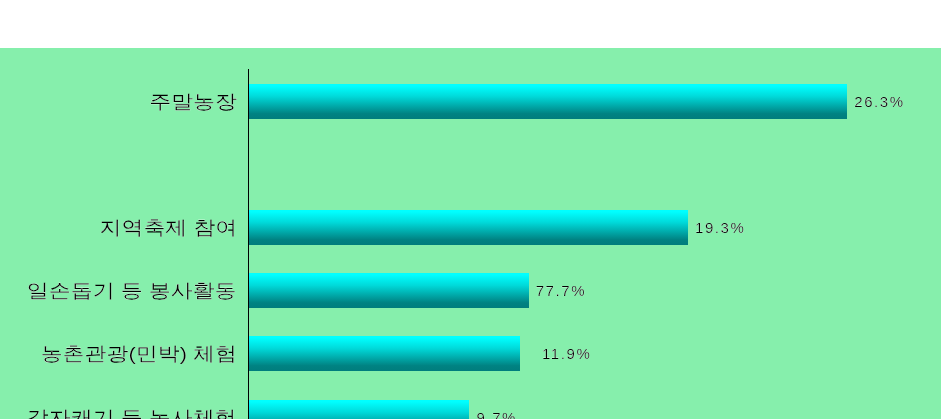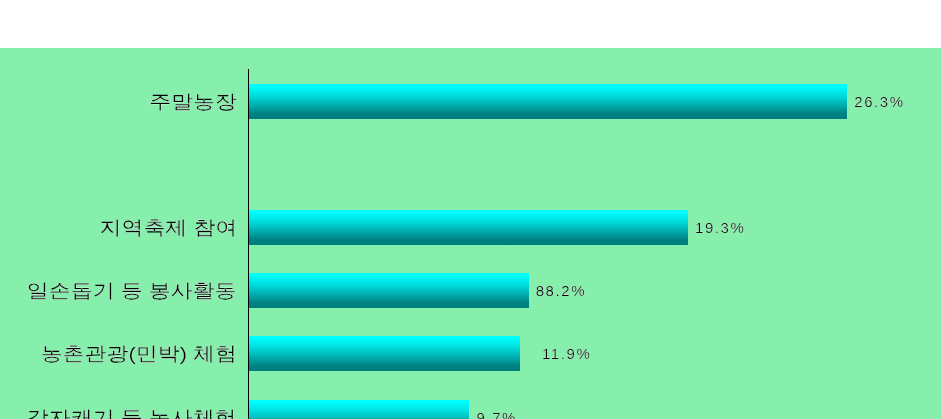--- a/index.html
+++ b/index.html
@@ -104,21 +104,21 @@
 
   <div class="bar-row" style="top: 162px;">
     <div class="cat-label">지역축제 참여</div>
     <div class="bar" style="left: 248.75px; width: 439.191px;"></div>
     <div class="val-label" style="left: 694.941px;">19.3%</div>
   </div>
 
   <div class="bar-row" style="top: 225px; padding-left: 40px;">
     <div class="cat-label">일손돕기 등 봉사활동</div>
     <div class="bar" style="left: 248.75px; width: 279.899px;"></div>
-    <div class="val-label" style="left: 535.649px;">88.2%</div>
+    <div class="val-label" style="left: 535.649px;">77.7%</div>
   </div>
 
   <div class="bar-row" style="top: 288px;">
     <div class="cat-label">농촌관광(민박) 체험</div>
     <div class="bar" style="left: 248.75px; width: 270.796px;"></div>
     <div class="val-label" style="left: 542px;">11.9%</div>
   </div>
 
   <div class="bar-row" style="top: 352px;">
     <div class="cat-label">감자캐기 등 농사체험</div>

